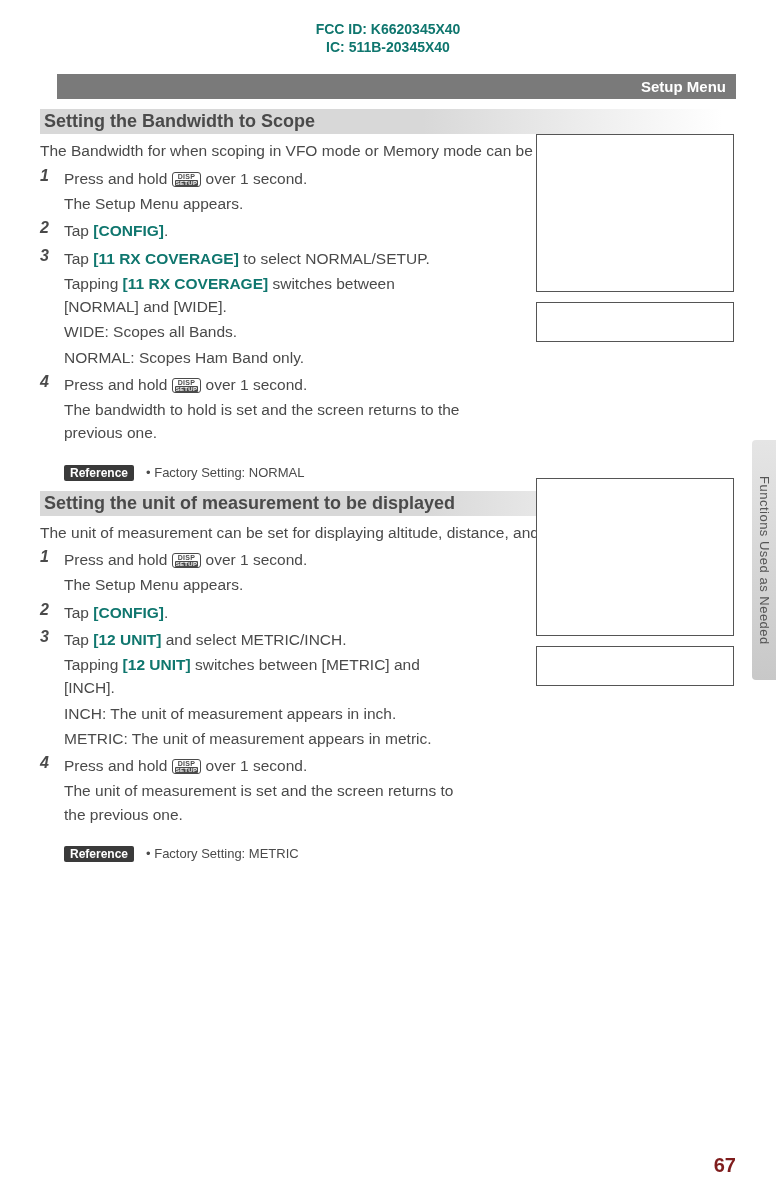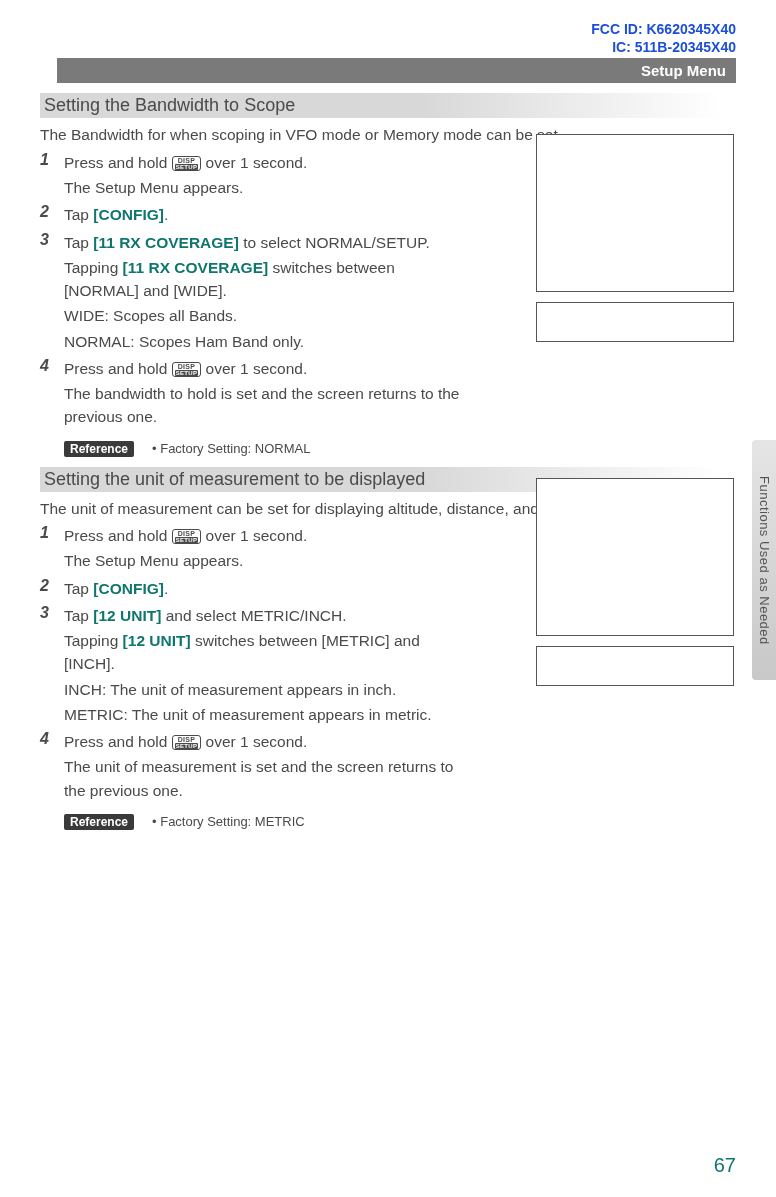--- a/index.html
+++ b/index.html
@@ -1,40 +1,40 @@
 <!DOCTYPE html>
 <html><head>
 <meta charset="utf-8">
 <style>
   * { box-sizing: border-box; margin: 0; padding: 0; }
   html, body { width: 776px; height: 1197px; font-family: Arial, Helvetica, sans-serif; color: #4a4a4a; background: #fff; }
   .page { position: relative; width: 776px; height: 1197px; padding: 20px 40px 20px 40px; }
-  .header-ids { text-align: right; font-size: 14px; font-weight: bold; color: #1d4ed8; margin-bottom: 2px; line-height: 1.3; }
+  .header-ids { text-align: center; font-size: 14px; font-weight: bold; color: #0f766e; margin-bottom: 18px; line-height: 1.3; }
   .menu-bar { background: #7a7a7a; color: #fff; font-weight: bold; text-align: right; padding: 4px 10px 4px 0; font-size: 15px; margin-bottom: 10px; margin-left: 17px; }
-  .section-title { font-size: 18px; font-weight: normal; color: #4a4a4a; background: linear-gradient(to right,#d8d8d8 0%,#d8d8d8 55%,#ffffff 98%); padding: 2px 4px; margin: 10px 0 6px 0; }
+  .section-title { font-size: 18px; font-weight: bold; color: #4a4a4a; background: linear-gradient(to right,#d8d8d8 0%,#d8d8d8 55%,#ffffff 98%); padding: 2px 4px; margin: 10px 0 6px 0; }
   .intro { font-size: 15.5px; margin: 4px 0 4px 0; line-height: 1.45; }
   .steps { width: 420px; }
   .step-row { display: flex; align-items: flex-start; margin-top: 4px; }
   .step-num { font-weight: bold; font-style: italic; width: 24px; font-size: 16px; flex-shrink: 0; }
   .step-body { font-size: 15.5px; line-height: 1.5; }
   .step-body .sub { margin-top: 2px; }
   .disp-key { display: inline-block; vertical-align: middle; border: 1.5px solid #4a4a4a; border-radius: 3px; padding: 0 2px; line-height: 1; font-size: 7px; font-weight: bold; text-align: center; min-width: 26px; }
   .disp-key .top { display: block; font-size: 7px; letter-spacing: 0.3px; }
   .disp-key .bot { display: block; font-size: 6px; background: #4a4a4a; color: #fff; padding: 0 1px; border-radius: 1px; letter-spacing: 0.3px; }
   b.ui { font-weight: bold; color: #0f766e; }
-  .ref-row { margin-top: 12px; margin-left: 24px; font-size: 13px; display: flex; align-items: flex-start; gap: 18px; }
+  .ref-row { margin-top: 20px; margin-left: 24px; font-size: 13px; display: flex; align-items: flex-start; gap: 12px; }
   .ref-badge { background: #3a3a3a; color: #fff; padding: 1px 6px; font-size: 12px; border-radius: 2px; font-weight: bold; }
   .img-box { position: absolute; border: 1.5px solid #555; background: #fff; }
   .img1 { right: 42px; top: 134px; width: 198px; height: 158px; }
   .img2 { right: 42px; top: 302px; width: 198px; height: 40px; }
   .img3 { right: 42px; top: 478px; width: 198px; height: 158px; }
   .img4 { right: 42px; top: 646px; width: 198px; height: 40px; }
   .side-tab { position: absolute; right: 0; top: 440px; width: 24px; height: 240px; background: linear-gradient(to bottom,#e5e5e5,#c8c8c8); border-top-left-radius: 4px; border-bottom-left-radius: 4px; display: flex; align-items: center; justify-content: center; }
   .side-tab span { writing-mode: vertical-rl; font-size: 13px; color: #555; letter-spacing: 0.5px; }
-  .page-num { position: absolute; bottom: 20px; right: 40px; font-size: 20px; color: #0f766e; }
+  .page-num { position: absolute; bottom: 20px; right: 40px; font-size: 20px; color: #7f1d1d; font-weight: bold; }
 </style>
 </head>
 <body>
 
 <div class="page">
 
   <div class="header-ids">
     <div>FCC ID: K6620345X40</div>
     <div>IC: 511B-20345X40</div>
   </div>

